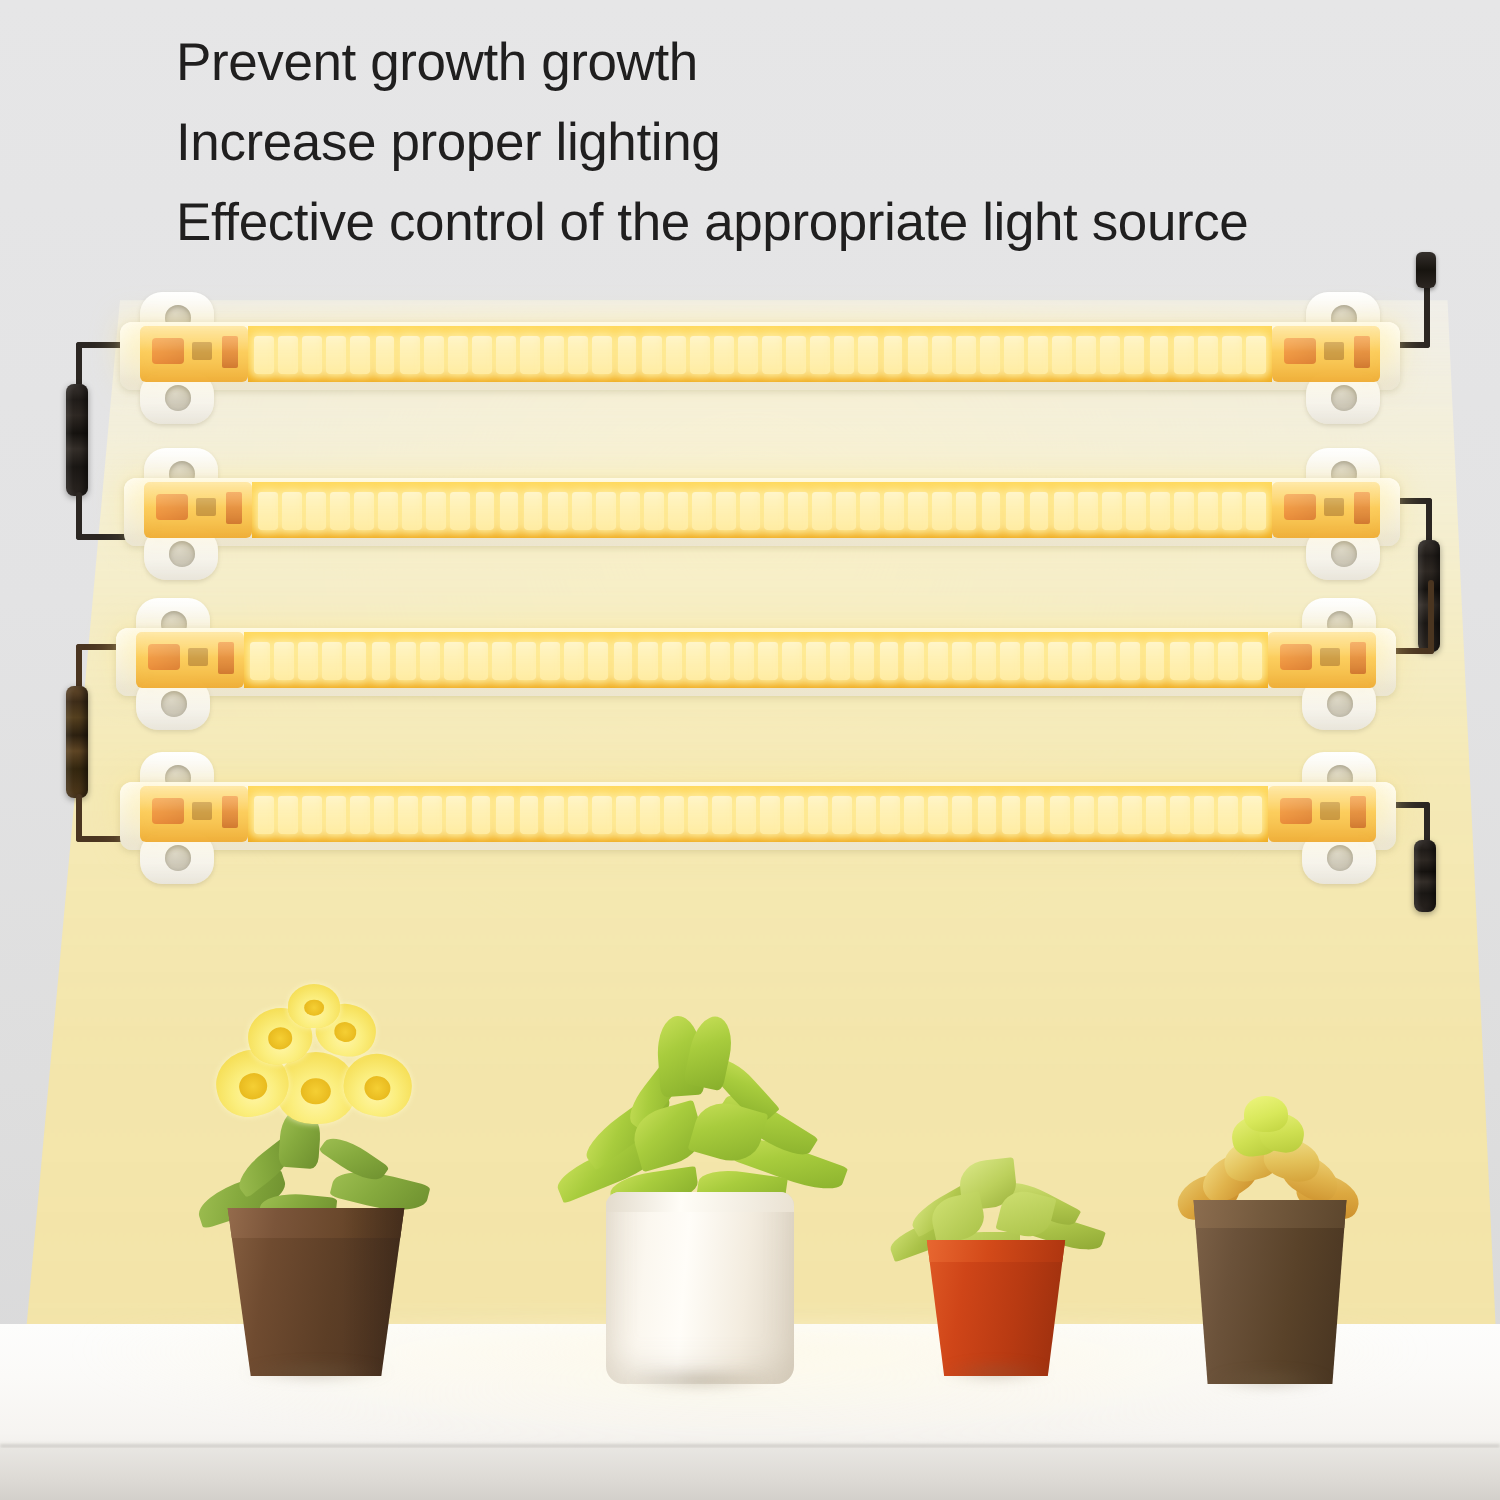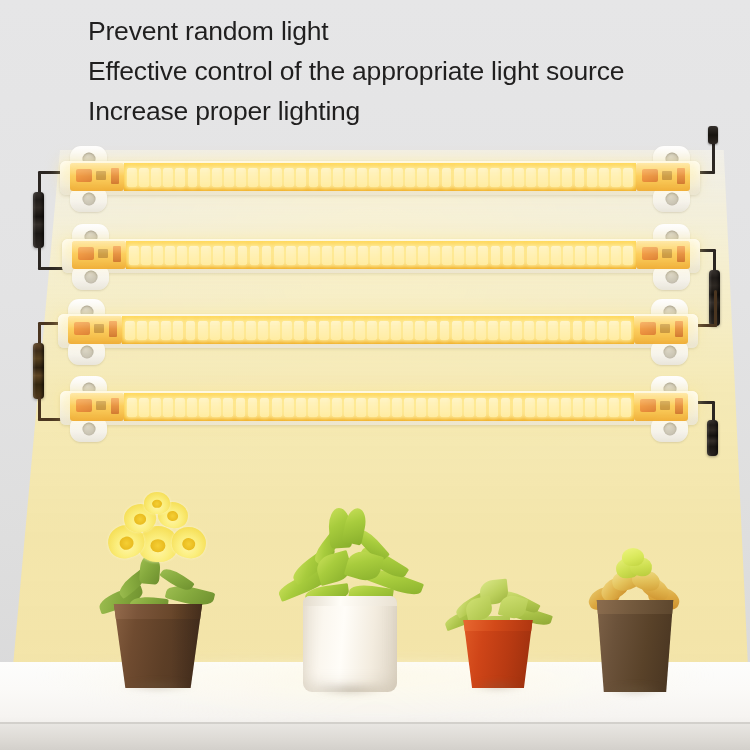--- a/index.html
+++ b/index.html
@@ -344,23 +344,23 @@
 </head>
 <body>
 
 <div id="stage">
 
   <div class="bg-base"></div>
   <div class="cone-soft"></div>
   <div class="light-cone"></div>
 
   <div class="headline">
-    <div class="line">Prevent random light</div>
+    <div class="line">Prevent growth growth</div>
+    <div class="line">Increase proper lighting</div>
     <div class="line">Effective control of the appropriate light source</div>
-    <div class="line">Increase proper lighting</div>
   </div>
 
   <div class="cable" style="left:38px; top:171px; width:46px; height:3px;"></div>
   <div class="cable" style="left:38px; top:171px; width:3px; height:24px;"></div>
   <div class="connector" style="left:33px; top:192px;"></div>
   <div class="cable" style="left:38px; top:246px; width:3px; height:24px;"></div>
   <div class="cable" style="left:38px; top:267px; width:48px; height:3px;"></div>
 
   <div class="cable" style="left:682px; top:171px; width:33px; height:3px;"></div>
   <div class="cable" style="left:712px; top:132px; width:3px; height:42px;"></div>

